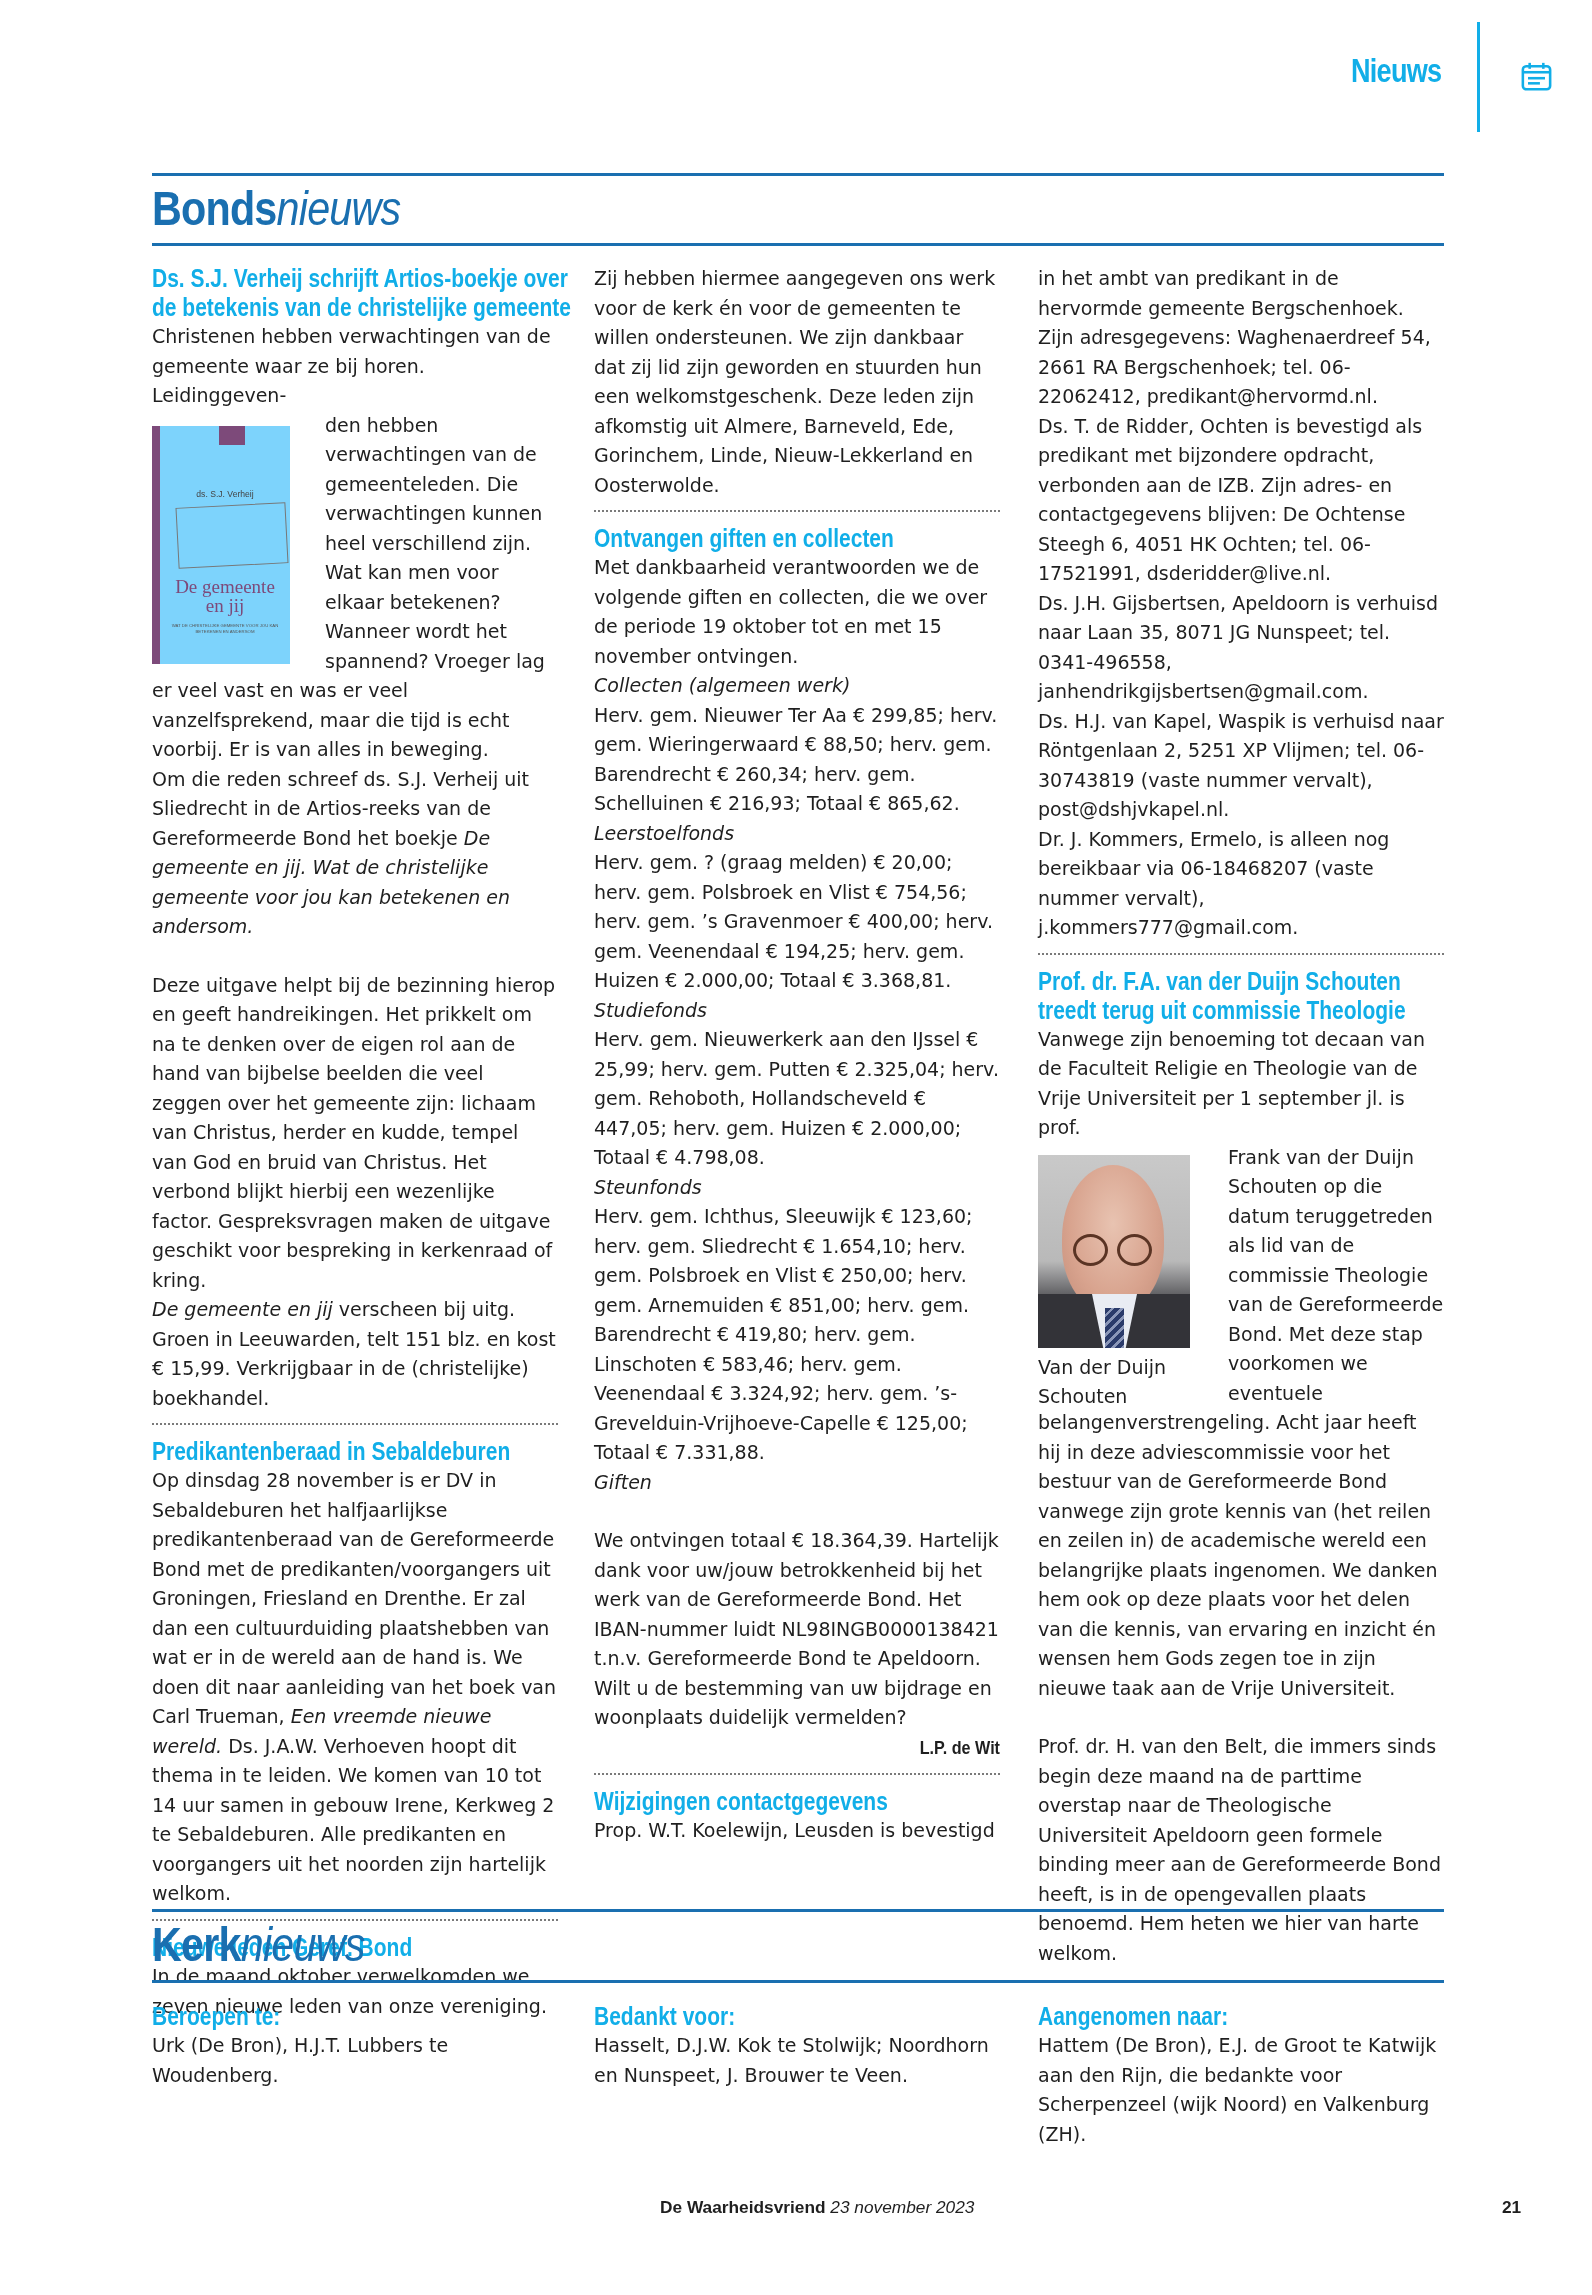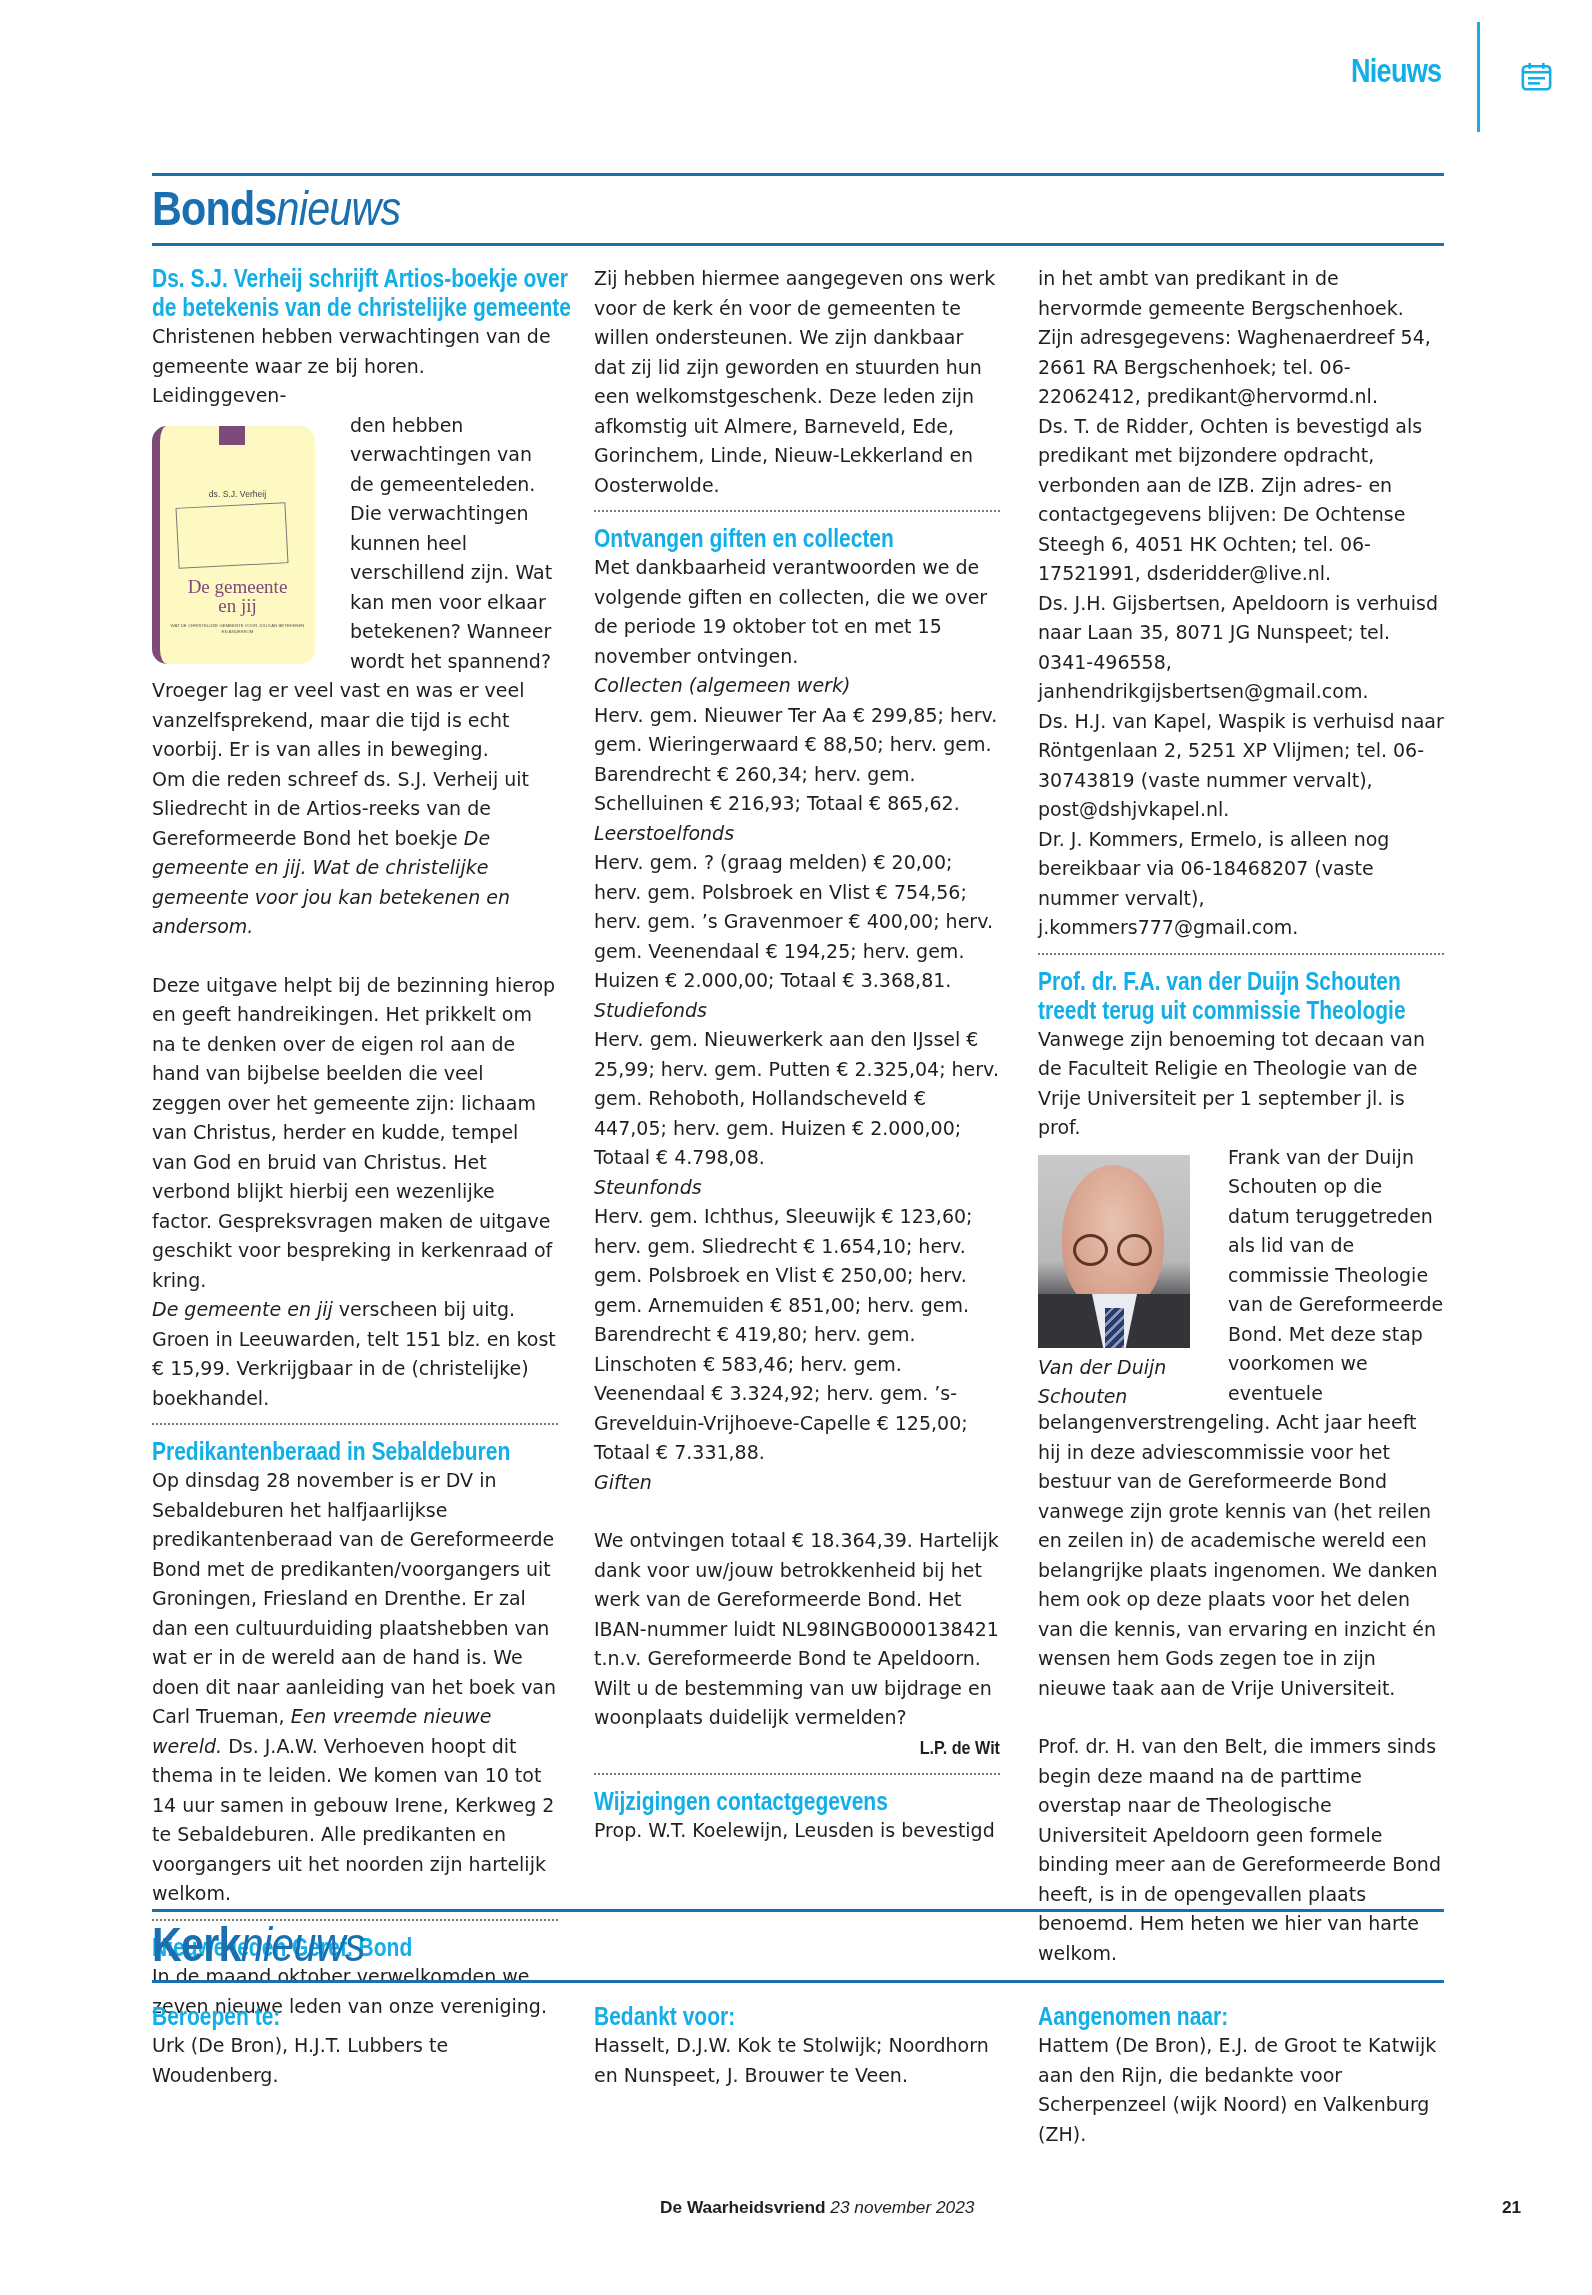--- a/index.html
+++ b/index.html
@@ -19,39 +19,39 @@
   .col { position: absolute; font-size: 19px; line-height: 29.5px; }
   .col p { margin: 0; }
   .col .gap { height: 29px; }
   .head { font-family: "Liberation Sans", sans-serif; font-weight: bold; color: #11aee8; font-size: 25px; line-height: 29px;
           transform: scaleX(0.84); transform-origin: left top; width: 119%; white-space: nowrap; }
   .dotsep { border-top: 2.6px dotted #7a7a7a; margin: 10.4px 0 12px 0; height: 0; }
   .it { font-style: italic; }
   .sig { text-align: right; font-family: "Liberation Sans", sans-serif; font-weight: bold; font-size: 19px;
          transform: scaleX(0.85); transform-origin: right top; }
 
-  .book { float: left; width: 163px; height: 238px; margin: 15.5px 35px 8.6px 0; background: #fef9c3; position: relative;
-          border-left: 8.6px solid #7d4a7a; box-sizing: border-box; border-radius: 15px; }
+  .book { float: left; width: 138px; height: 238px; margin: 15.5px 35px 8.6px 0; background: #7dd3fc; position: relative;
+          border-left: 8.6px solid #7d4a7a; box-sizing: border-box; }
   .book .tag { position: absolute; left: 59px; top: 0; width: 26px; height: 19px; background: #7d4a7a; }
   .book .author { position: absolute; left: 0; right: 0; top: 54px; text-align: center; font-size: 8.6px; color: #444; font-family: "Liberation Sans", sans-serif; }
   .book .frame { position: absolute; left: 17.3px; top: 79px; width: 108px; height: 59px; border: 0.9px solid #777; transform: rotate(-3deg); }
   .book .btitle { position: absolute; left: 0; right: 0; top: 151px; text-align: center; font-family: "Liberation Serif", serif;
                   font-size: 19px; line-height: 19px; color: #7d4a7a; }
   .book .bsub { position: absolute; left: 7px; right: 7px; top: 197px; text-align: center; font-size: 4.3px; line-height: 6px; color: #555; font-family: "Liberation Sans", sans-serif; }
 
   .photo { float: left; width: 152px; height: 236px; margin: 12px 38px 7px 0; position: relative; }
   .photo .img { width: 152px; height: 193px; background: linear-gradient(180deg, #c9c9c9 0%, #b9b9b9 55%, #3a3a3f 80%, #2d2d33 100%); position: relative; overflow: hidden; }
   .photo .face { position: absolute; left: 24px; top: 10.4px; width: 102px; height: 147px; border-radius: 50% 50% 45% 45%;
                  background: radial-gradient(ellipse at 50% 40%, #e8c3b1 0%, #d8a38e 60%, #c38d79 100%); }
   .photo .glasses-l, .photo .glasses-r { position: absolute; top: 79px; width: 29px; height: 26px; border: 3.5px solid #5a3424; border-radius: 50%; }
   .photo .glasses-l { left: 35px; } .photo .glasses-r { left: 79px; }
   .photo .suit { position: absolute; left: 0; right: 0; bottom: 0; height: 54px; background: #333338; }
   .photo .collar { position: absolute; left: 54px; bottom: 0; width: 45px; height: 54px; background: #e9ecf3; clip-path: polygon(0 0, 100% 0, 75% 100%, 25% 100%); }
   .photo .tie { position: absolute; left: 67px; bottom: 0; width: 19px; height: 40px; background: repeating-linear-gradient(135deg, #2a3a6a 0 4.3px, #8a96b8 4.3px 7px); }
-  .photo .caption { font-style: italic; font-size: 19px; line-height: 29px; margin-top: 5.2px; }
+  .photo .caption { font-size: 19px; line-height: 29px; margin-top: 5.2px; }
 
   .kn-head { font-family: "Liberation Sans", sans-serif; font-weight: bold; color: #11aee8; font-size: 25px; line-height: 29px;
              transform: scaleX(0.84); transform-origin: left top; white-space: nowrap; }
 
   .footer { position: absolute; top: 2197px; font-family: "Liberation Sans", sans-serif; font-size: 17.3px; color: #1f1f1f; }
   .footer b { font-weight: bold; margin-top: 20px; }
 </style>
 </head>
 <body>
 

